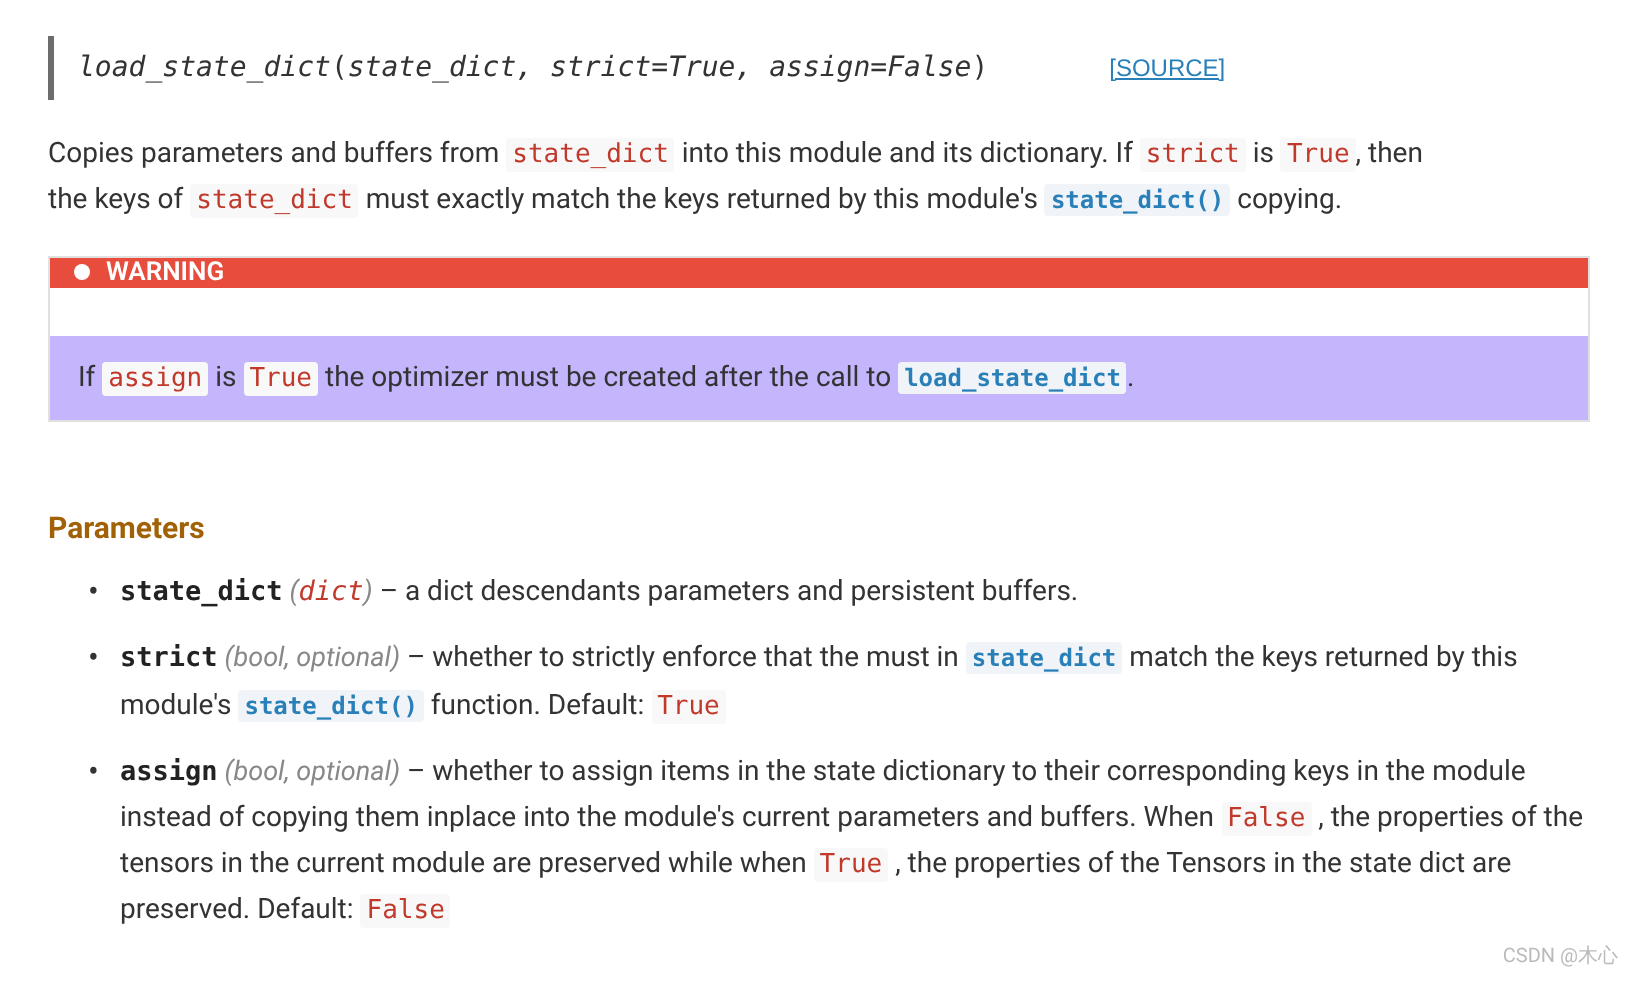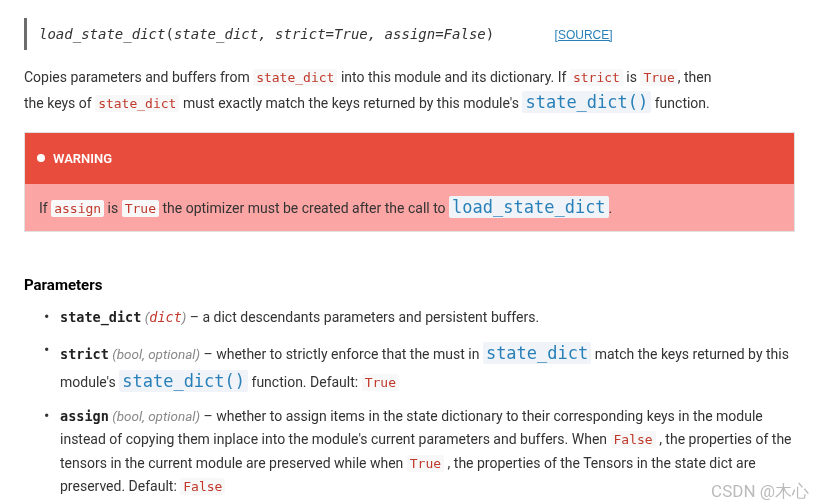--- a/index.html
+++ b/index.html
@@ -53,60 +53,62 @@
     code.inline {
       font-family: monospace;
       font-size: 13px;
       color: #c0392b;
       background: #f8f8f8;
       padding: 1px 3px;
       border-radius: 2px;
     }
     code.inline-blue {
       font-family: monospace;
-      font-size: 17px;
+      font-size: 12px;
       color: #2980b9;
       background: #f0f4f8;
       padding: 1px 3px;
       border-radius: 2px;
+      font-weight: bold;
     }
     
     .warning-box {
       border: 1px solid #e0e0e0;
       margin-bottom: 20px;
     }
     .warning-header {
       background: #e74c3c;
       color: #fff;
-      padding: 18px 12px;
+      padding: 0 12px;
       font-size: 13px;
       font-weight: 600;
       display: flex;
       align-items: center;
       gap: 8px;
     }
     .warning-dot {
       display: inline-block;
       width: 8px;
       height: 8px;
       background: #fff;
       border-radius: 50%;
     }
     .warning-content {
       padding: 10px 14px;
-      background: #fca5a5;
+      background: #c4b5fd;
       line-height: 1.6;
       font-size: 14px;
+      margin-top: 24px;
     }
     
     .params-title {
       font-weight: 700;
       font-size: 15px;
       margin-bottom: 12px;
-      color: #000000;
+      color: #a16207;
       margin-top: 44px;
     }
     .params-list {
       list-style: none;
       padding-left: 20px;
     }
     .params-list li {
       position: relative;
       margin-bottom: 10px;
       line-height: 1.65;
@@ -132,41 +134,41 @@
       font-size: 13.5px;
     }
     .param-link {
       color: #c0392b;
       font-family: monospace;
       font-size: 13.5px;
     }
     
     .watermark {
       position: absolute;
-      bottom: 23px;
+      bottom: 10px;
       right: 10px;
-      font-size: 17px;
+      font-size: 10px;
       color: #bbb;
     }
   </style>
 </head>
 <body>
 
 <div class="main-container">
 
   <div class="signature-block">
     <div class="signature-line">
       <span class="sig-funcname">load_state_dict</span>(<span class="sig-param">state_dict, strict=True, assign=False</span>)
       <a class="sig-source" href="#">[SOURCE]</a>
     </div>
   </div>
 
   <p class="description">
     <span>Copies parameters and buffers from </span><code class="inline">state_dict</code><span> into this module and its dictionary. If </span><code class="inline">strict</code><span> is </span><code class="inline">True</code><span>, then</span><br>
-    <span>the keys of </span><code class="inline">state_dict</code><span> must exactly match the keys returned by this module's </span><code class="inline-blue">state_dict()</code><span> function.</span>
+    <span>the keys of </span><code class="inline">state_dict</code><span> must exactly match the keys returned by this module's </span><code class="inline-blue">state_dict()</code><span> copying.</span>
   </p>
 
   <div class="warning-box">
     <div class="warning-header">
       <span class="warning-dot"></span>
       <span>WARNING</span>
     </div>
     <div class="warning-content">
       <span>If </span><code class="inline">assign</code><span> is </span><code class="inline">True</code><span> the optimizer must be created after the call to </span><code class="inline-blue">load_state_dict</code><span>.</span>
     </div>

